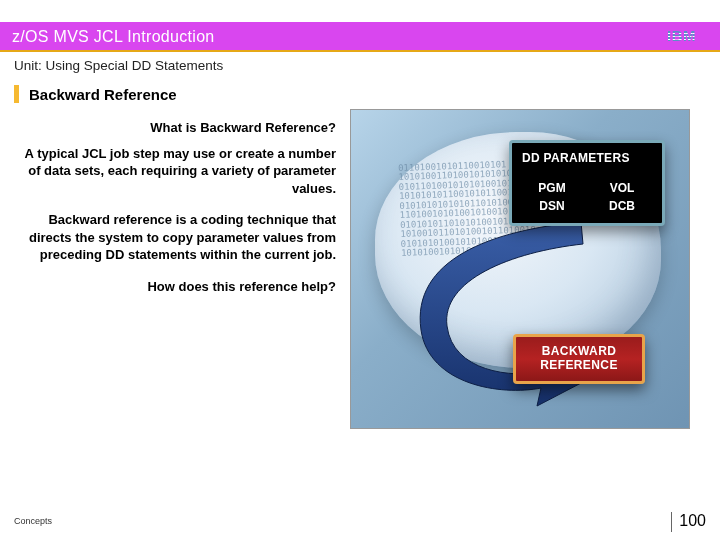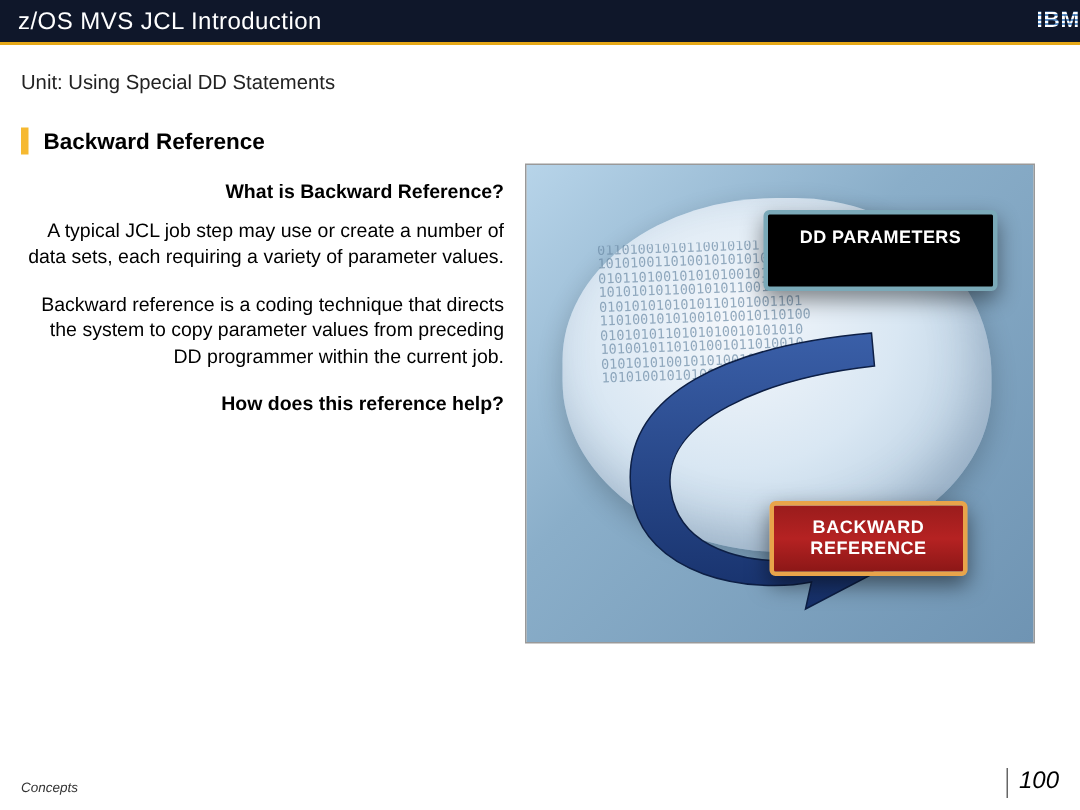--- a/index.html
+++ b/index.html
@@ -1,43 +1,43 @@
 <!DOCTYPE html>
 <html><head>
 <meta charset="utf-8">
 <style>
   * { box-sizing: border-box; margin: 0; padding: 0; }
   html, body { width: 720px; height: 540px; font-family: Arial, Helvetica, sans-serif; overflow: hidden; background: #fff; }
   .slide { width: 720px; height: 540px; position: relative; display: flex; flex-direction: column; }
-  .title-bar { background: #0f172a; color: #fff; height: 30px; display: flex; align-items: center; padding: 0 12px; position: relative; }
+  .title-bar { background: #d946ef; color: #fff; height: 30px; display: flex; align-items: center; padding: 0 12px; position: relative; margin-top: 22px; }
   .title-bar::after { content: ""; position: absolute; left: 0; right: 0; bottom: 0; height: 2px; background: #e6a817; }
   .title-text { font-size: 16px; font-weight: 400; letter-spacing: 0.3px; }
-  .ibm-logo { position: absolute; right: 0; top: 5px; display: flex; flex-direction: column; gap: 1px; }
+  .ibm-logo { position: absolute; right: 24px; top: 5px; display: flex; flex-direction: column; gap: 1px; }
   .ibm-logo .bars { font-family: 'Arial Black', Arial, sans-serif; font-weight: 900; font-size: 15px; letter-spacing: 0.5px; color: #fff;
     background: repeating-linear-gradient(to bottom, #fff 0, #fff 1.5px, #5a8fc7 1.5px, #5a8fc7 3px);
     -webkit-background-clip: text; background-clip: text; -webkit-text-fill-color: transparent; }
-  .meta-bar { padding: 17px 14px; display: flex; font-size: 13.5px; color: #222; }
+  .meta-bar { padding: 6px 14px; display: flex; font-size: 13.5px; color: #222; }
   .section { padding: 6px 14px 0 14px; }
   .accent { display: flex; align-items: center; gap: 10px; margin-bottom: 2px; }
   .accent-bar { width: 5px; height: 18px; background: #f6b931; }
   .section-title { font-size: 15px; font-weight: 700; color: #000; }
   .body-area { display: flex; padding: 4px 14px 0 14px; gap: 14px; flex: 1; min-height: 0; }
   .left-col { width: 322px; font-size: 13px; line-height: 1.35; color: #000; text-align: right; }
   .left-col .sub { font-weight: 700; margin: 10px 0 6px 0; }
-  .left-col p { margin: 8px 0 14px 0; }
+  .left-col p { margin: 8px 0 14px 0; font-weight: bold; }
   .right-col { flex: 1; position: relative; }
   .figure { position: relative; width: 340px; height: 320px; background: linear-gradient(135deg, #b7d4e9 0%, #8aaec9 40%, #6f94b3 100%); overflow: hidden; border: 1px solid #999; }
   .cloud { position: absolute; inset: 22px 28px 60px 24px; border-radius: 60% 55% 58% 62% / 55% 60% 55% 58%; background: radial-gradient(ellipse at 40% 35%, #f4f7fb 0%, #d9e7f3 45%, #b8cee1 80%); filter: blur(0.3px); box-shadow: inset -10px -14px 30px rgba(50,80,110,0.25), 0 6px 18px rgba(0,0,0,0.2); }
   .cloud-text { position: absolute; inset: 50px 60px 90px 50px; font-family: monospace; font-size: 9px; color: #6b8aa5; line-height: 1.05; overflow: hidden; transform: rotate(-2deg); opacity: 0.7; white-space: pre; pointer-events: none; }
   .dd-box { position: absolute; top: 30px; right: 24px; width: 156px; background: #000; border: 3px solid #7aa9b8; border-radius: 4px; color: #fff; padding: 8px 10px 10px; box-shadow: 0 6px 14px rgba(0,0,0,0.45); }
-  .dd-title { font-size: 12px; font-weight: 700; text-align: center; margin-bottom: 16px; letter-spacing: 0.3px; }
+  .dd-title { font-size: 12px; font-weight: 700; margin-bottom: 16px; letter-spacing: 0.3px; }
   .dd-grid { display: grid; grid-template-columns: 1fr 1fr; gap: 4px 10px; font-size: 12px; text-align: center; font-weight: 700; }
   .br-box { position: absolute; bottom: 44px; right: 44px; width: 132px; height: 50px; background: linear-gradient(#9a1c1c, #b52222 50%, #8c1717); border: 3px solid #e8a44a; border-radius: 4px; color: #fff; display: flex; align-items: center; justify-content: center; font-size: 12px; font-weight: 700; text-align: center; line-height: 1.15; letter-spacing: 0.4px; box-shadow: 0 6px 14px rgba(0,0,0,0.5); }
   svg.arrow { position: absolute; left: 0; top: 0; width: 340px; height: 320px; pointer-events: none; }
-  .footer { position: absolute; bottom: 0; left: 0; right: 0; padding: 0 14px 10px 14px; display: flex; align-items: flex-end; justify-content: space-between; font-size: 9px; color: #333; font-style: italic; }
+  .footer { position: absolute; bottom: 0; left: 0; right: 0; padding: 0 14px 10px 14px; display: flex; align-items: center; justify-content: space-between; font-size: 9px; color: #333; }
   .footer .mid { position: absolute; left: 50%; transform: translateX(-30%); bottom: 10px; }
   .footer .pg { font-size: 16px; color: #000; }
   .hr { position: absolute; right: 48px; bottom: 8px; width: 1px; height: 20px; background: #666; }
 </style>
 </head>
 <body>
 <div class="slide">
 
   <div class="title-bar">
     <span class="title-text">z/OS MVS JCL Introduction</span>
@@ -54,21 +54,21 @@
     <div class="accent">
       <div class="accent-bar"></div>
       <div class="section-title">Backward Reference</div>
     </div>
   </div>
 
   <div class="body-area">
     <div class="left-col">
       <div class="sub">What is Backward Reference?</div>
       <p>A typical JCL job step may use or create a number of data sets, each requiring a variety of parameter values.</p>
-      <p>Backward reference is a coding technique that directs the system to copy parameter values from preceding DD programmer within the current job.</p>
+      <p>Backward reference is a coding technique that directs the system to copy parameter values from preceding DD statements within the current job.</p>
       <div class="sub">How does this reference help?</div>
     </div>
 
     <div class="right-col">
       <div class="figure">
         <div class="cloud"></div>
         <div class="cloud-text">01101001010110010101
 1010100110100101010101
 01011010010101010010101
 101010101100101011001010
@@ -93,20 +93,26 @@
                    L 232 272
                    L 190 246
                    L 194 262
                    C 160 268, 102 262, 96 216
                    C 90 170, 160 142, 232 134
                    Z" fill="url(#g1)" stroke="#0d1f45" stroke-width="1"></path>
         </svg>
 
         <div class="dd-box">
           <div class="dd-title">DD PARAMETERS</div>
+          <div class="dd-grid">
+            <span>PGM</span>
+            <span>VOL</span>
+            <span>DSN</span>
+            <span>DCB</span>
+          </div>
         </div>
 
         <div class="br-box">
           <span>BACKWARD REFERENCE</span>
         </div>
       </div>
     </div>
   </div>
 
   <div class="footer">

